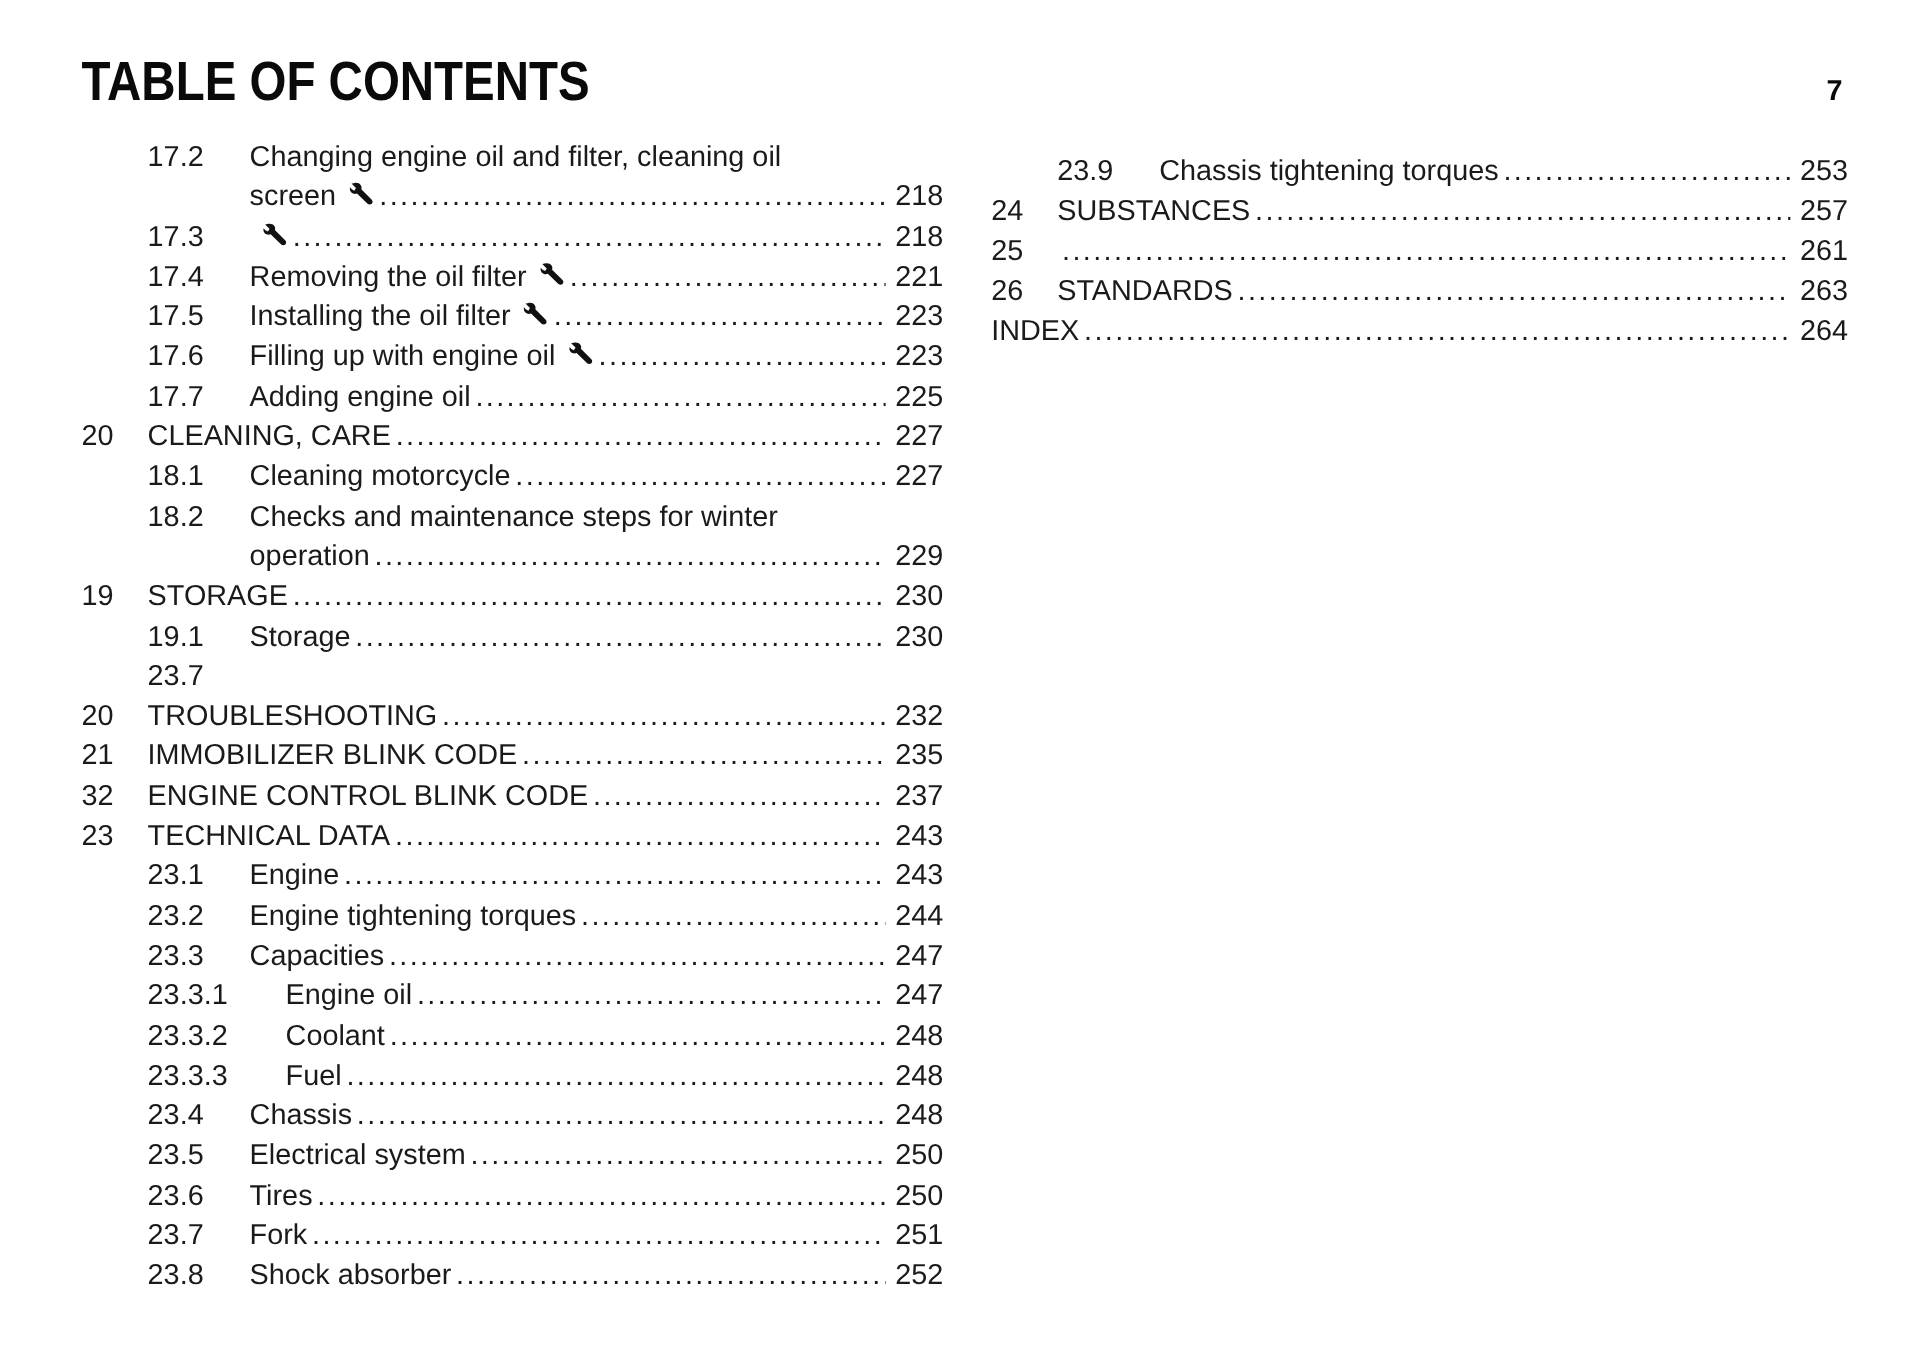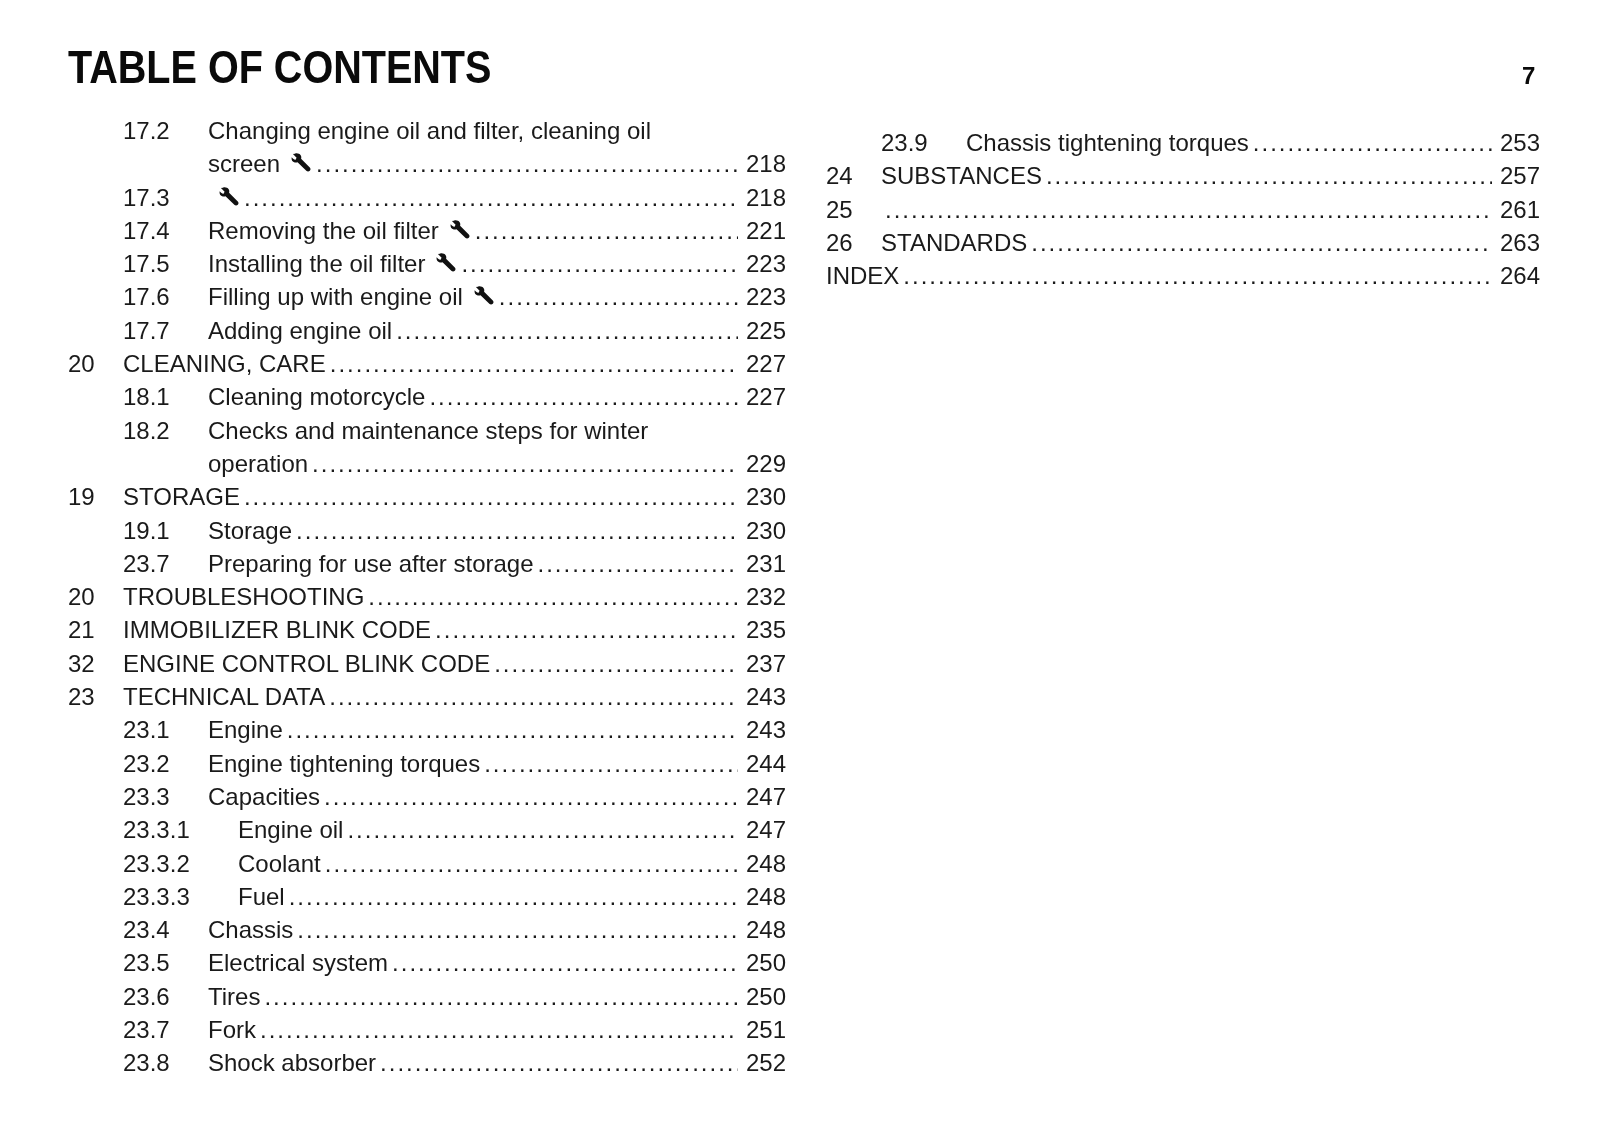--- a/index.html
+++ b/index.html
@@ -184,28 +184,20 @@
 
       <div class="lastline">
         <span class="label"><span>Storage</span></span>
         <span class="dots"></span>
         <span class="page">230</span>
       </div>
     </div>
   </div>
     <div class="entry lv2">
     <span class="num">23.7</span>
-    <div class="txt-wrap">
-
-      <div class="lastline">
-        <span class="label"><span>Preparing for use after storage</span></span>
-        <span class="dots"></span>
-        <span class="page">231</span>
-      </div>
-    </div>
   </div>
     <div class="entry lv1">
     <span class="num">20</span>
     <div class="txt-wrap">
 
       <div class="lastline">
         <span class="label"><span>TROUBLESHOOTING</span></span>
         <span class="dots"></span>
         <span class="page">232</span>
       </div>

